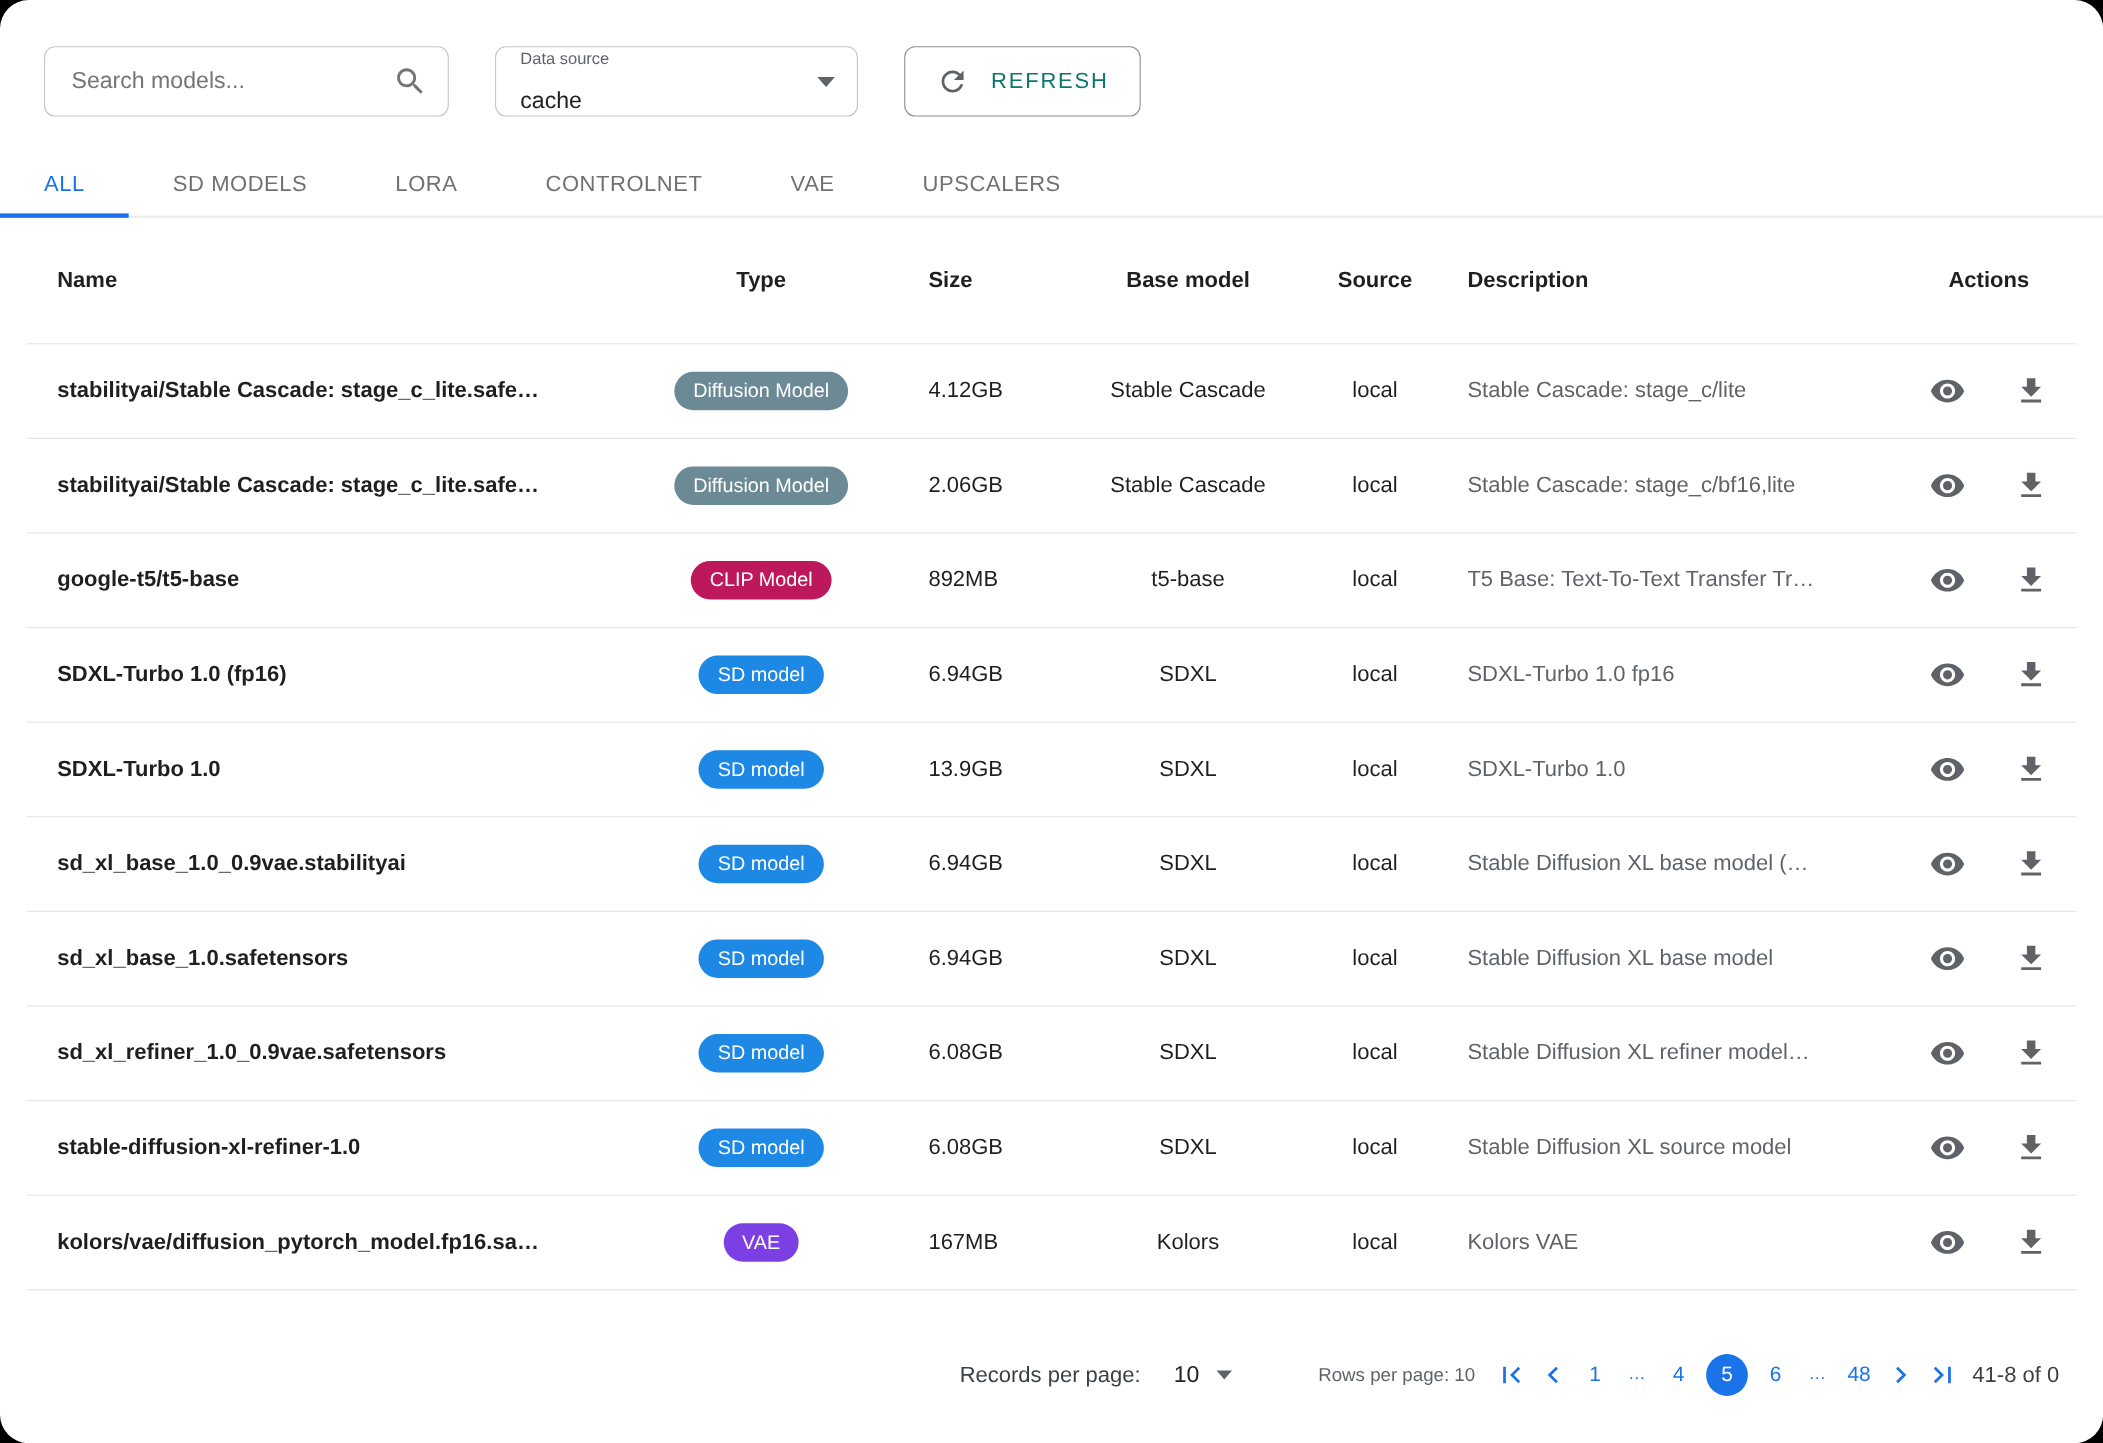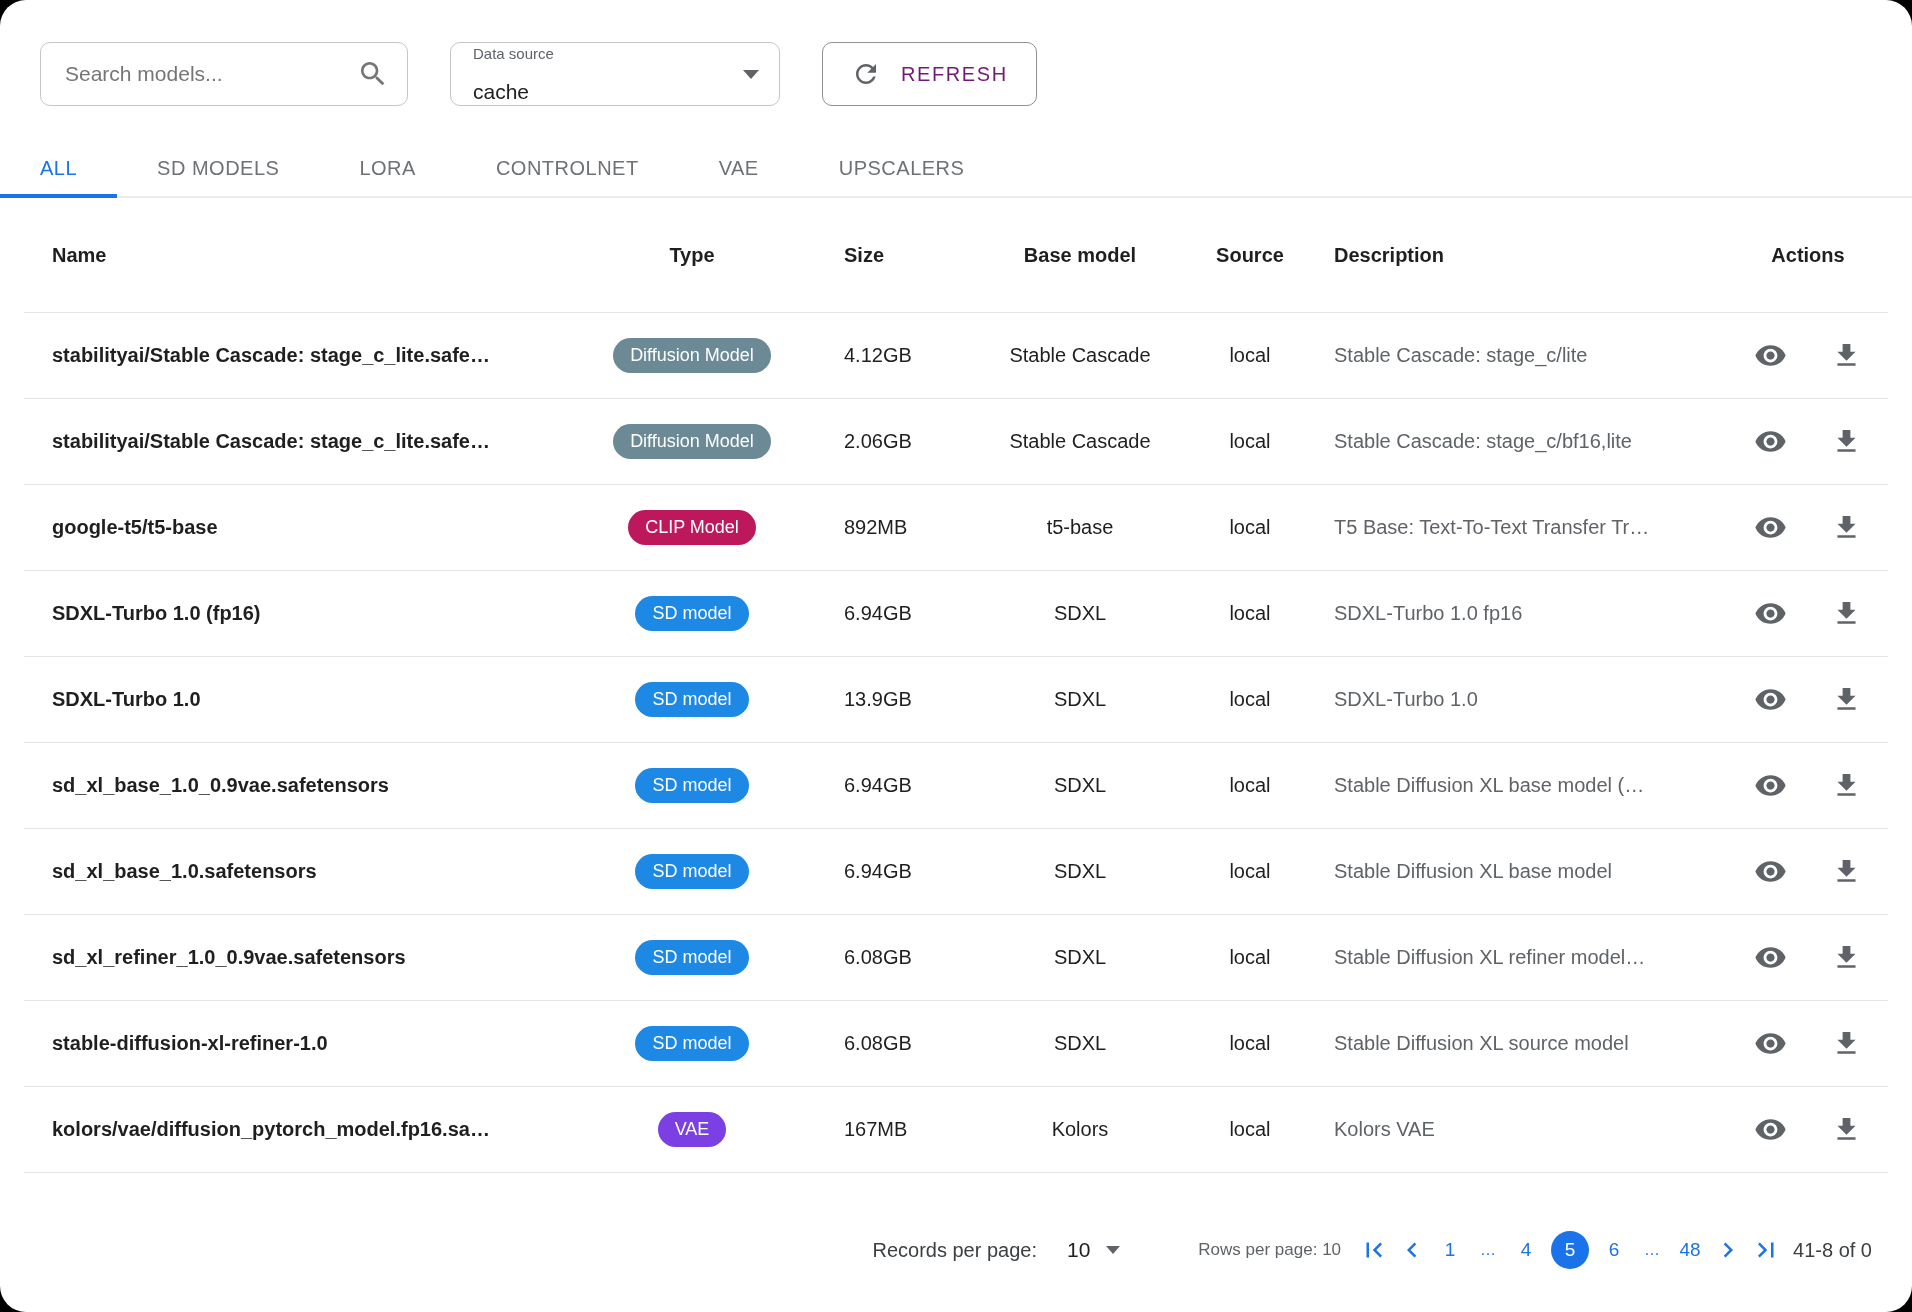--- a/index.html
+++ b/index.html
@@ -20,21 +20,21 @@
     font-family:inherit; background:transparent; min-width:0; }
   .search-box input::placeholder { color:#757575; }
   .data-source { width:330px; height:64px; border:1px solid #c4c6c8; border-radius:10px;
     display:flex; align-items:center; justify-content:space-between; padding:0 20px 0 22px; cursor:pointer; }
   .ds-label { font-size:15px; color:#5f6368; }
   .ds-value { font-size:21px; color:#202124; margin-top:18px; }
   .caret { width:0; height:0; border-left:8px solid transparent; border-right:8px solid transparent;
     border-top:9px solid #5f6368; }
   .refresh-btn { height:64px; border:1px solid #8e918f; border-radius:10px; background:#fff;
     display:flex; align-items:center; gap:20px; padding:12px 28px; cursor:pointer;
-    font-family:inherit; font-size:20px; font-weight:500; letter-spacing:1.6px; color:#701a75; }
+    font-family:inherit; font-size:20px; font-weight:500; letter-spacing:1.6px; color:#0f766e; }
   
   .tabs { display:flex; margin-top:36px; border-bottom:2px solid #ececec; }
   .tab { background:none; border:none; border-bottom:4px solid transparent; margin-bottom:-2px;
     padding:0 40px; line-height:52px; font-family:inherit; font-size:20px; font-weight:500;
     letter-spacing:.5px; color:#6e7175; cursor:pointer; }
   .tab.active { color:#1a73e8; border-bottom-color:#1a73e8; }
   
   .table { flex:1; margin:0 24px; display:flex; flex-direction:column; }
   .grid-row { display:grid; grid-template-columns:530px 276px 150px 200px 140px 1fr 160px; align-items:center; }
   .thead { height:114px; font-size:20px; font-weight:700; color:#1f1f1f; }
@@ -241,21 +241,21 @@
         <span style="display:flex;">
           <svg width="31" height="31" viewBox="0 0 24 24">
                   <path d="M19 9h-4V3H9v6H5l7 7 7-7zM5 18v2h14v-2H5z"></path>
                 </svg>
         </span>
       </button>
     </div>
   </div>
 
   <div class="grid-row row">
-    <div class="c-name">sd_xl_base_1.0_0.9vae.safetensors</div>
+    <div class="c-name">sd_xl_base_1.0_0.9vae.stabilityai</div>
     <div class="c-type"><span class="badge" style="background: rgb(30, 136, 229);">SD model</span></div>
     <div class="c-size">6.94GB</div>
     <div class="c-base">SDXL</div>
     <div class="c-source">local</div>
     <div class="c-desc">Stable Diffusion XL base model (…</div>
     <div class="c-actions">
       <button class="icon-btn">
         <span style="display:flex;">
           <svg width="33" height="33" viewBox="0 0 24 24">
                   <path d="M12 4.5C7 4.5 2.73 7.61 1 12c1.73 4.39 6 7.5 11 7.5s9.27-3.11 11-7.5c-1.73-4.39-6-7.5-11-7.5zM12 17c-2.76 0-5-2.24-5-5s2.24-5 5-5 5 2.24 5 5-2.24 5-5 5zm0-8c-1.66 0-3 1.34-3 3s1.34 3 3 3 3-1.34 3-3-1.34-3-3-3z"></path>

